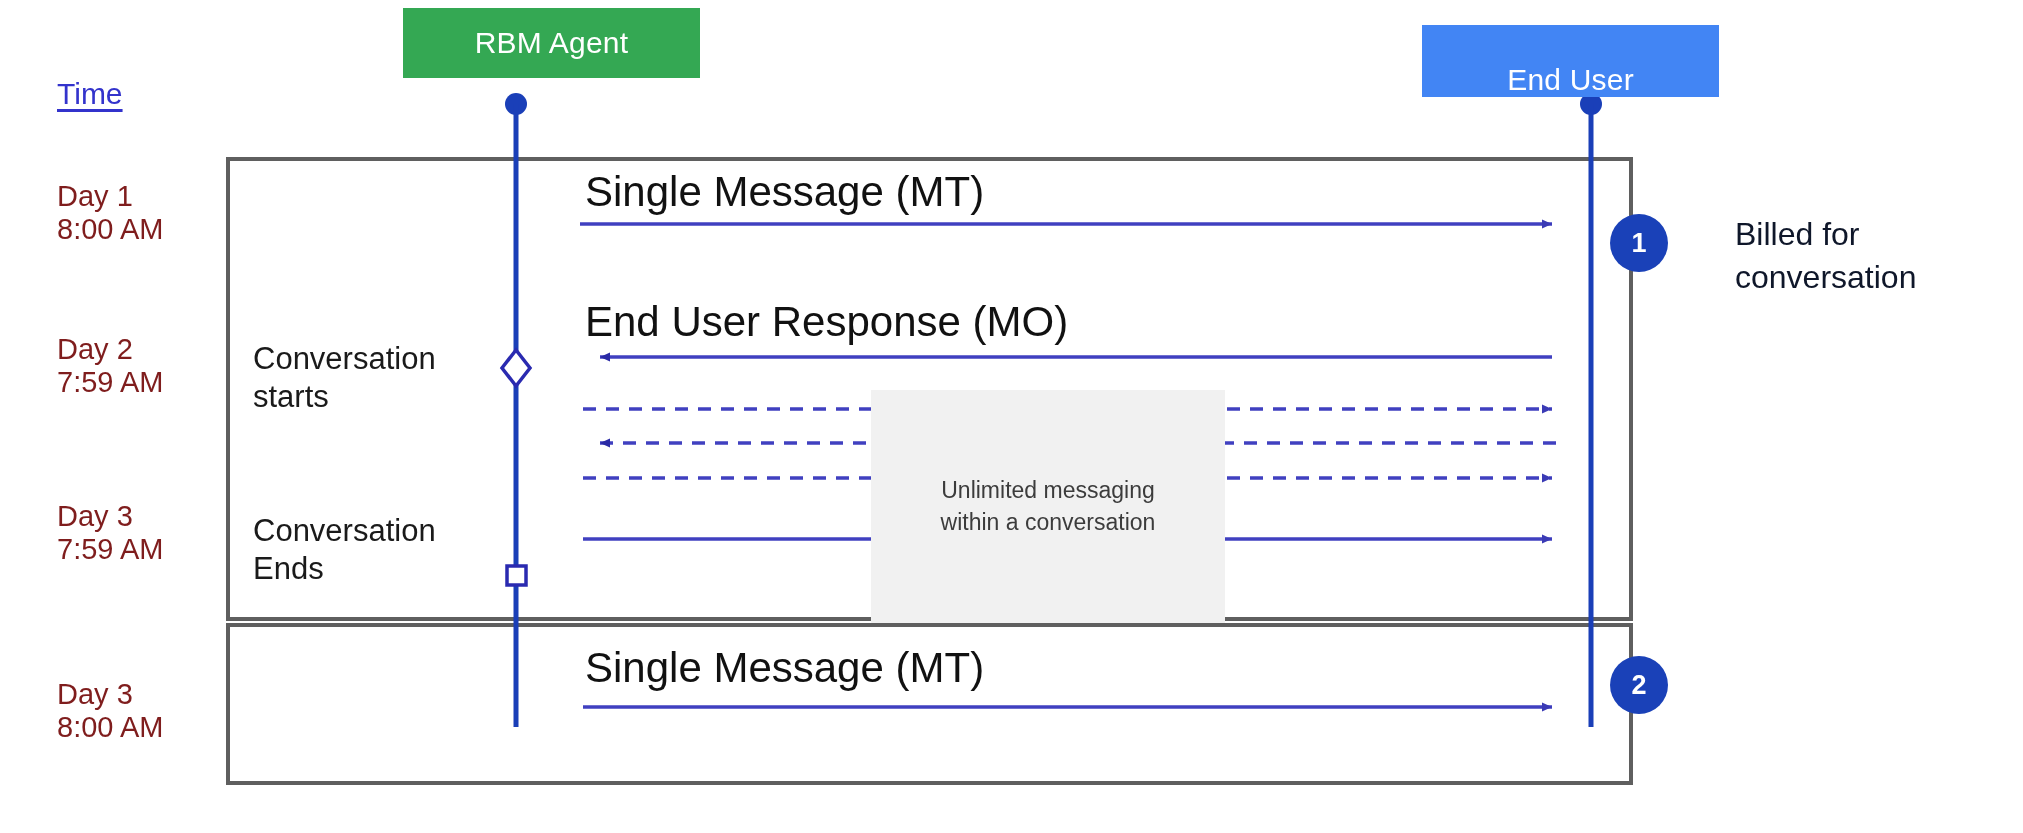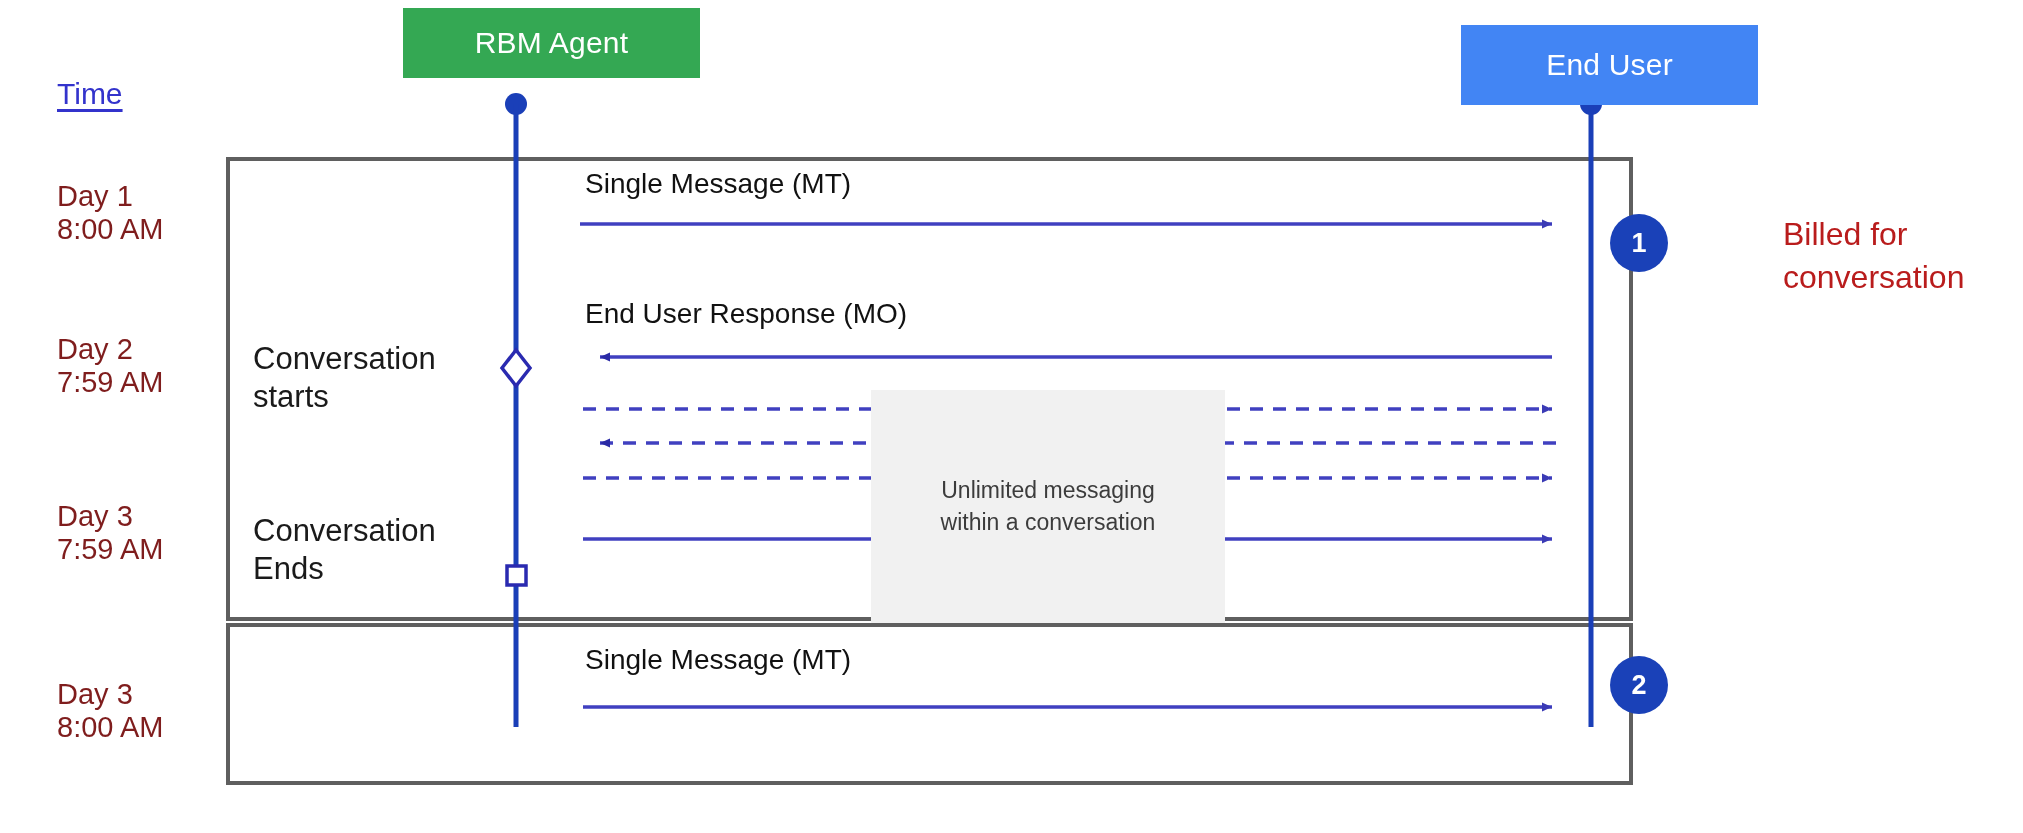--- a/index.html
+++ b/index.html
@@ -39,25 +39,26 @@
     letter-spacing: 0.2px;
   }
   #actor-agent {
     left: 403px;
     top: 8px;
     width: 297px;
     height: 70px;
     background: #34a853;
   }
   #actor-user {
-    left: 1461px;
+    left: 1422px;
     top: 25px;
     width: 297px;
-    height: 80px;
+    height: 72px;
     background: #4285f4;
+    align-items: flex-end;
   }
   
   .time-header {
     position: absolute;
     left: 57px;
     top: 77px;
     font-size: 30px;
     color: #3333cc;
     text-decoration: underline;
     text-underline-offset: 5px;
@@ -84,21 +85,21 @@
     line-height: 1.22;
     white-space: pre-line;
   }
   #stage-conv-starts { top: 340px; }
   #stage-conv-ends   { top: 512px; }
   #stage-single-msg  { top: 655px; }
 
   
   .msg-label {
     position: absolute;
-    font-size: 28px;
+    font-size: 42px;
     color: #111111;
     white-space: nowrap;
   }
   #msg-label-0 { left: 585px; top: 168px; }
   #msg-label-1 { left: 585px; top: 298px; }
   #msg-label-2 { left: 585px; top: 644px; }
 
   
   #note-unlimited {
     position: absolute;
@@ -131,24 +132,23 @@
     font-size: 27px;
     font-weight: bold;
   }
   #badge-1 { left: 1610px; top: 214px; }
   #badge-2 { left: 1610px; top: 656px; }
 
   .callout-text {
     position: absolute;
     left: 1735px;
     font-size: 32px;
-    color: #b91c1c;
+    color: #0f172a;
     line-height: 1.35;
     white-space: pre-line;
-    margin-left: 48px;
   }
   #callout-text-1 { top: 213px; }
   #callout-text-2 { top: 652px; }
 </style>
 </head>
 <body>
 
 <div id="stage">
 
   <svg id="diagram" viewBox="0 0 2023 833">

